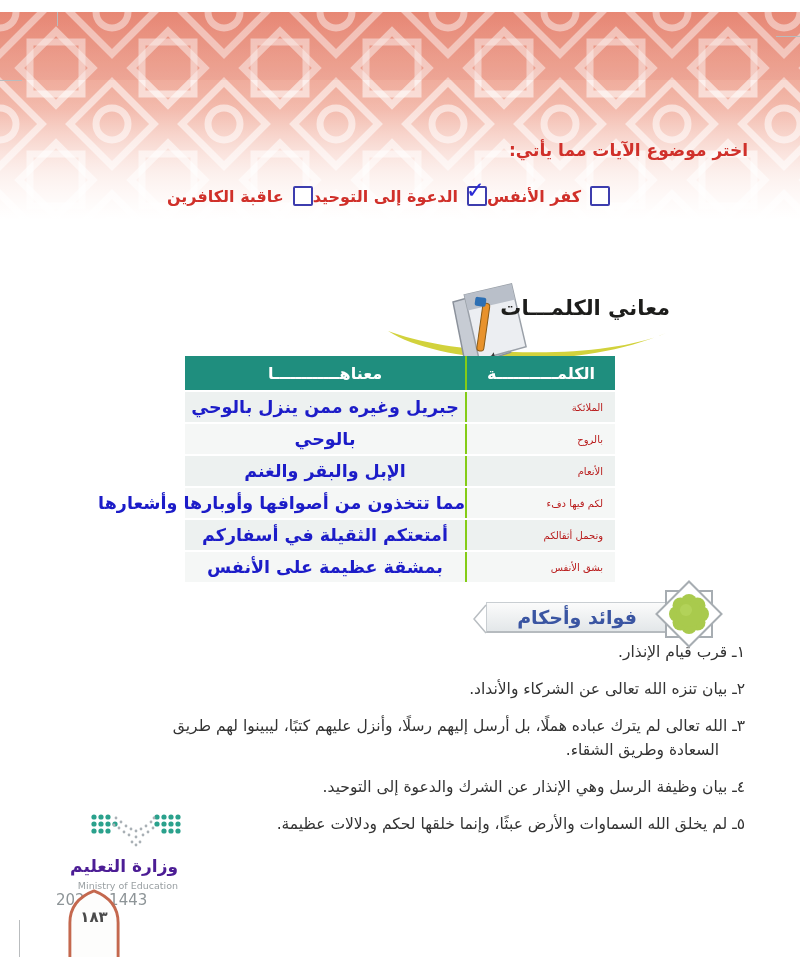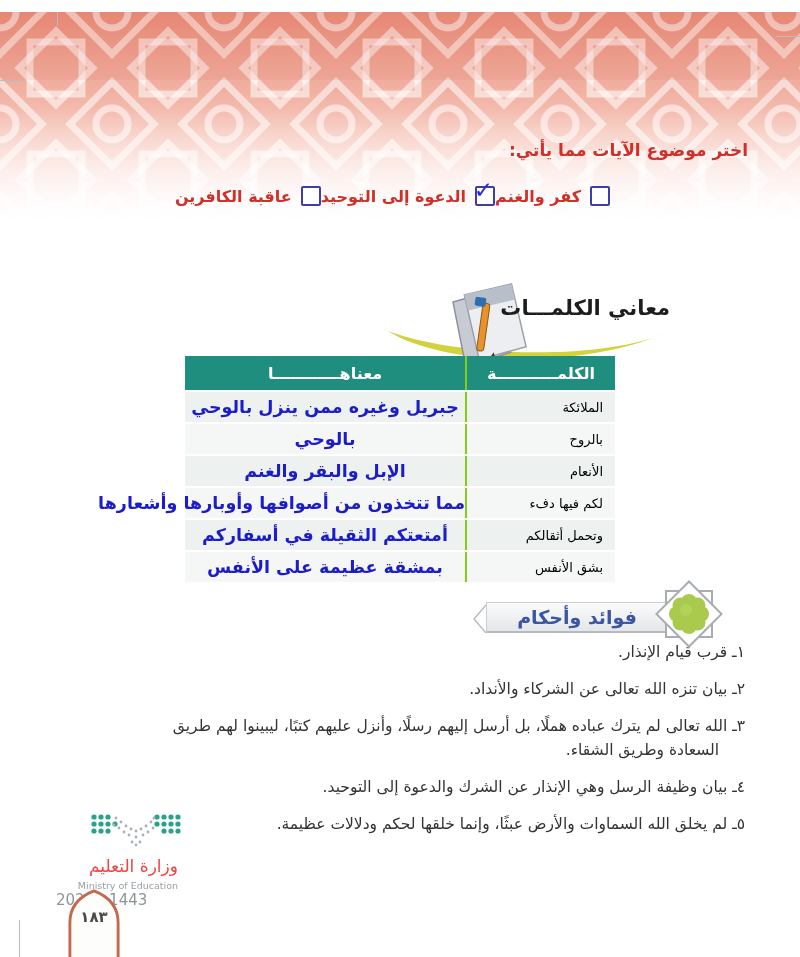--- a/index.html
+++ b/index.html
@@ -31,38 +31,38 @@
   
   .wtable { position:absolute; left:185px; top:344px; width:430px; direction:rtl; }
   .trow { display:flex; direction:rtl; margin-bottom:2px; }
   .thead { background:#1f8e7e; height:34px; }
   .thead .cell { color:#ffffff; font-weight:bold; font-size:16px; display:flex; align-items:center; justify-content:center; }
   .cell-word { width:150px; flex:0 0 150px; border-left:2px solid #84cc16; display:flex; align-items:center; }
   .cell-meaning { flex:1; display:flex; align-items:center; justify-content:center; }
   .drow { min-height:30px; }
   .drow:nth-child(even) { background:#edf1f0; }
   .drow:nth-child(odd) { background:#f5f7f6; }
-  .drow .cell-word { font-size:13px; color:#000000; padding-right:12px; justify-content:flex-start; }
+  .drow .cell-word { font-size:10px; color:#b91c1c; padding-right:12px; justify-content:flex-start; }
   .drow .cell-meaning { color:#1c1cc8; font-size:17.5px; font-weight:bold; white-space:nowrap; overflow:visible; }
 
   
   .banner { position:absolute; left:486px; top:590px; width:224px; height:31px;
             background:linear-gradient(#fbfbfb,#e3e7e9); border:1px solid #c9ced2; border-bottom:2px solid #b6bbbf;
             display:flex; align-items:center; justify-content:center; direction:rtl; padding-right:42px; z-index:1; }
   .banner-title { color:#3a55a2; font-size:19px; font-weight:bold; white-space:nowrap; }
   .banner-chevron { position:absolute; left:-15px; top:1px; }
   .star8 { position:absolute; left:652px; top:565px; width:74px; height:74px; z-index:2; }
 
   
   .benefits { position:absolute; top:628px; right:55px; width:625px; direction:rtl; }
   .benefit { color:#333333; font-size:15.5px; line-height:1.55; margin-bottom:13px; padding-right:26px; text-indent:-26px; text-align:right; }
 
   
   .logo-dots { position:absolute; left:88px; top:799px; width:96px; height:40px; }
-  .ministry-ar { position:absolute; left:28px; top:844px; width:150px; text-align:right; color:#ef4444; font-size:17px; font-weight:normal; direction:rtl; }
+  .ministry-ar { position:absolute; left:28px; top:844px; width:150px; text-align:right; color:#4c1d95; font-size:17px; font-weight:bold; direction:rtl; }
   .ministry-en { position:absolute; left:28px; top:868px; width:150px; text-align:right; color:#9aa0a3; font-size:9.5px; direction:ltr; }
   .year { position:absolute; left:56px; top:879px; color:#8d9497; font-size:15px; direction:ltr; z-index:2; }
   .dome { position:absolute; left:60px; top:876px; width:68px; height:81px; z-index:3; }
   .dome-num { position:absolute; left:60px; top:896px; width:68px; text-align:center; color:#4a4a4a; font-size:15px; font-weight:bold; z-index:4; }
 </style>
 </head>
 <body>
 
 <div class="page">
 
@@ -111,21 +111,21 @@
   <div class="crop" style="left:776px;top:24px;width:24px;height:1px;"></div>
   <div class="crop" style="left:19px;top:908px;width:1px;height:49px;"></div>
 
   <div class="question">اختر موضوع الآيات مما يأتي:</div>
 
   <div class="options">
     <div class="option">
       <span class="cbox">
           <span class="check"></span>
         </span>
-      <span class="option-label">كفر والغنم</span>
+      <span class="option-label">كفر الأنفس</span>
     </div>
     <div class="option">
       <span class="cbox">
           <span class="check">✓</span>
         </span>
       <span class="option-label">الدعوة إلى التوحيد</span>
     </div>
     <div class="option">
       <span class="cbox">
           <span class="check"></span>

